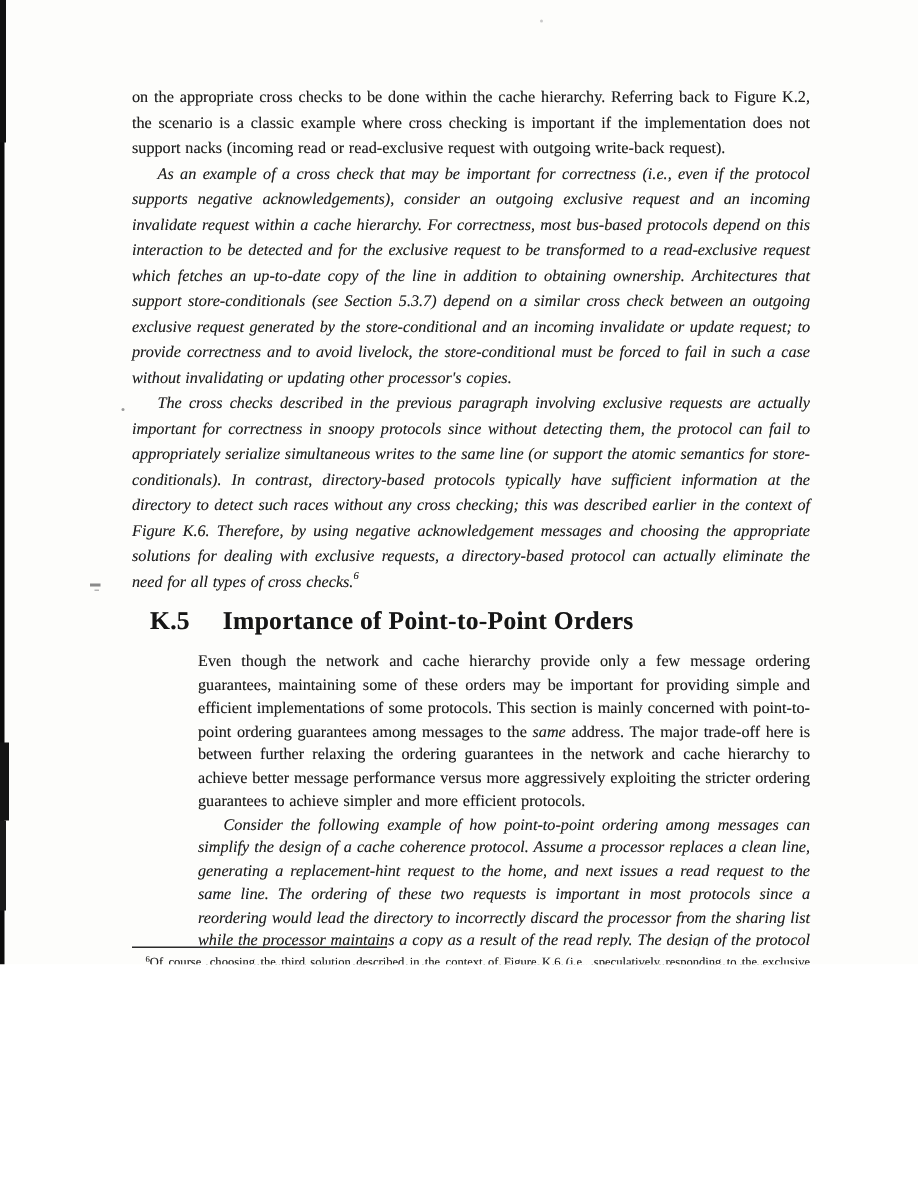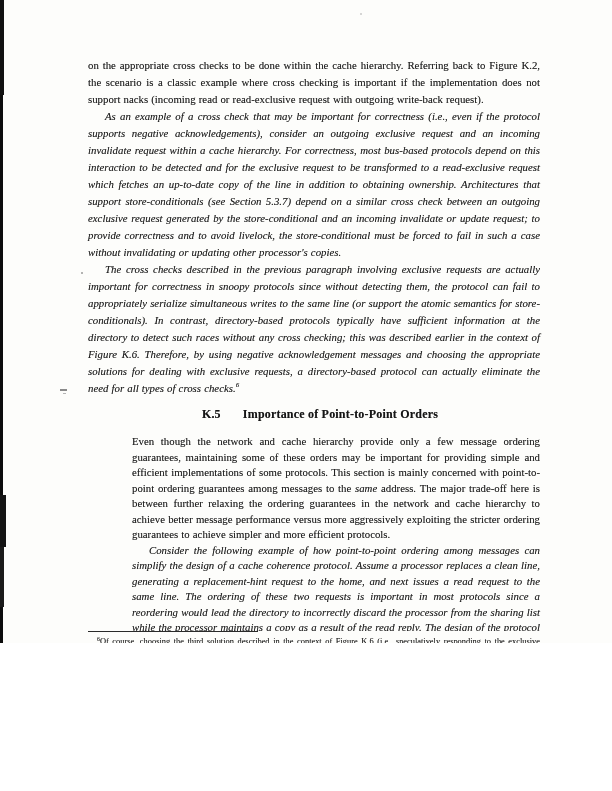--- a/index.html
+++ b/index.html
@@ -26,24 +26,23 @@
     margin:0; font-size:10.8px; line-height:17px;
     text-align:justify; text-shadow:0 0 0.3px rgba(20,20,20,0.45);
     word-spacing:0.04em;
   }
   p.tight { line-height:15.5px;margin-left:44px; }
   .indent { text-indent:17px;font-style:italic; }
   sup.ref { font-size:7px; vertical-align:5px; line-height:0; }
   i { font-style:italic; }
 
   h2.heading {
-    margin:7px 0 10px 12px; font-size:12px; font-weight:bold;
+    margin:7px 0 10px 12px; font-size:17px; font-weight:bold;
     line-height:20px; letter-spacing:0.2px; color:#161616;
     text-shadow:0 0 0.3px rgba(20,20,20,0.5);
-    text-align:center;
   }
   h2.heading .hnum { margin-right:22px; }
 
   .footnote-area {
     position:absolute; left:88px; top:631px; width:452px; background:#fdfdfb;
   }
   .fn-rule { width:170px; border-top:1.2px solid #2a2a2a; margin:0 0 5px 0; }
   p.fn-text {
     margin:0; font-size:8.4px; line-height:10.4px;
     text-align:justify; text-indent:9px;

